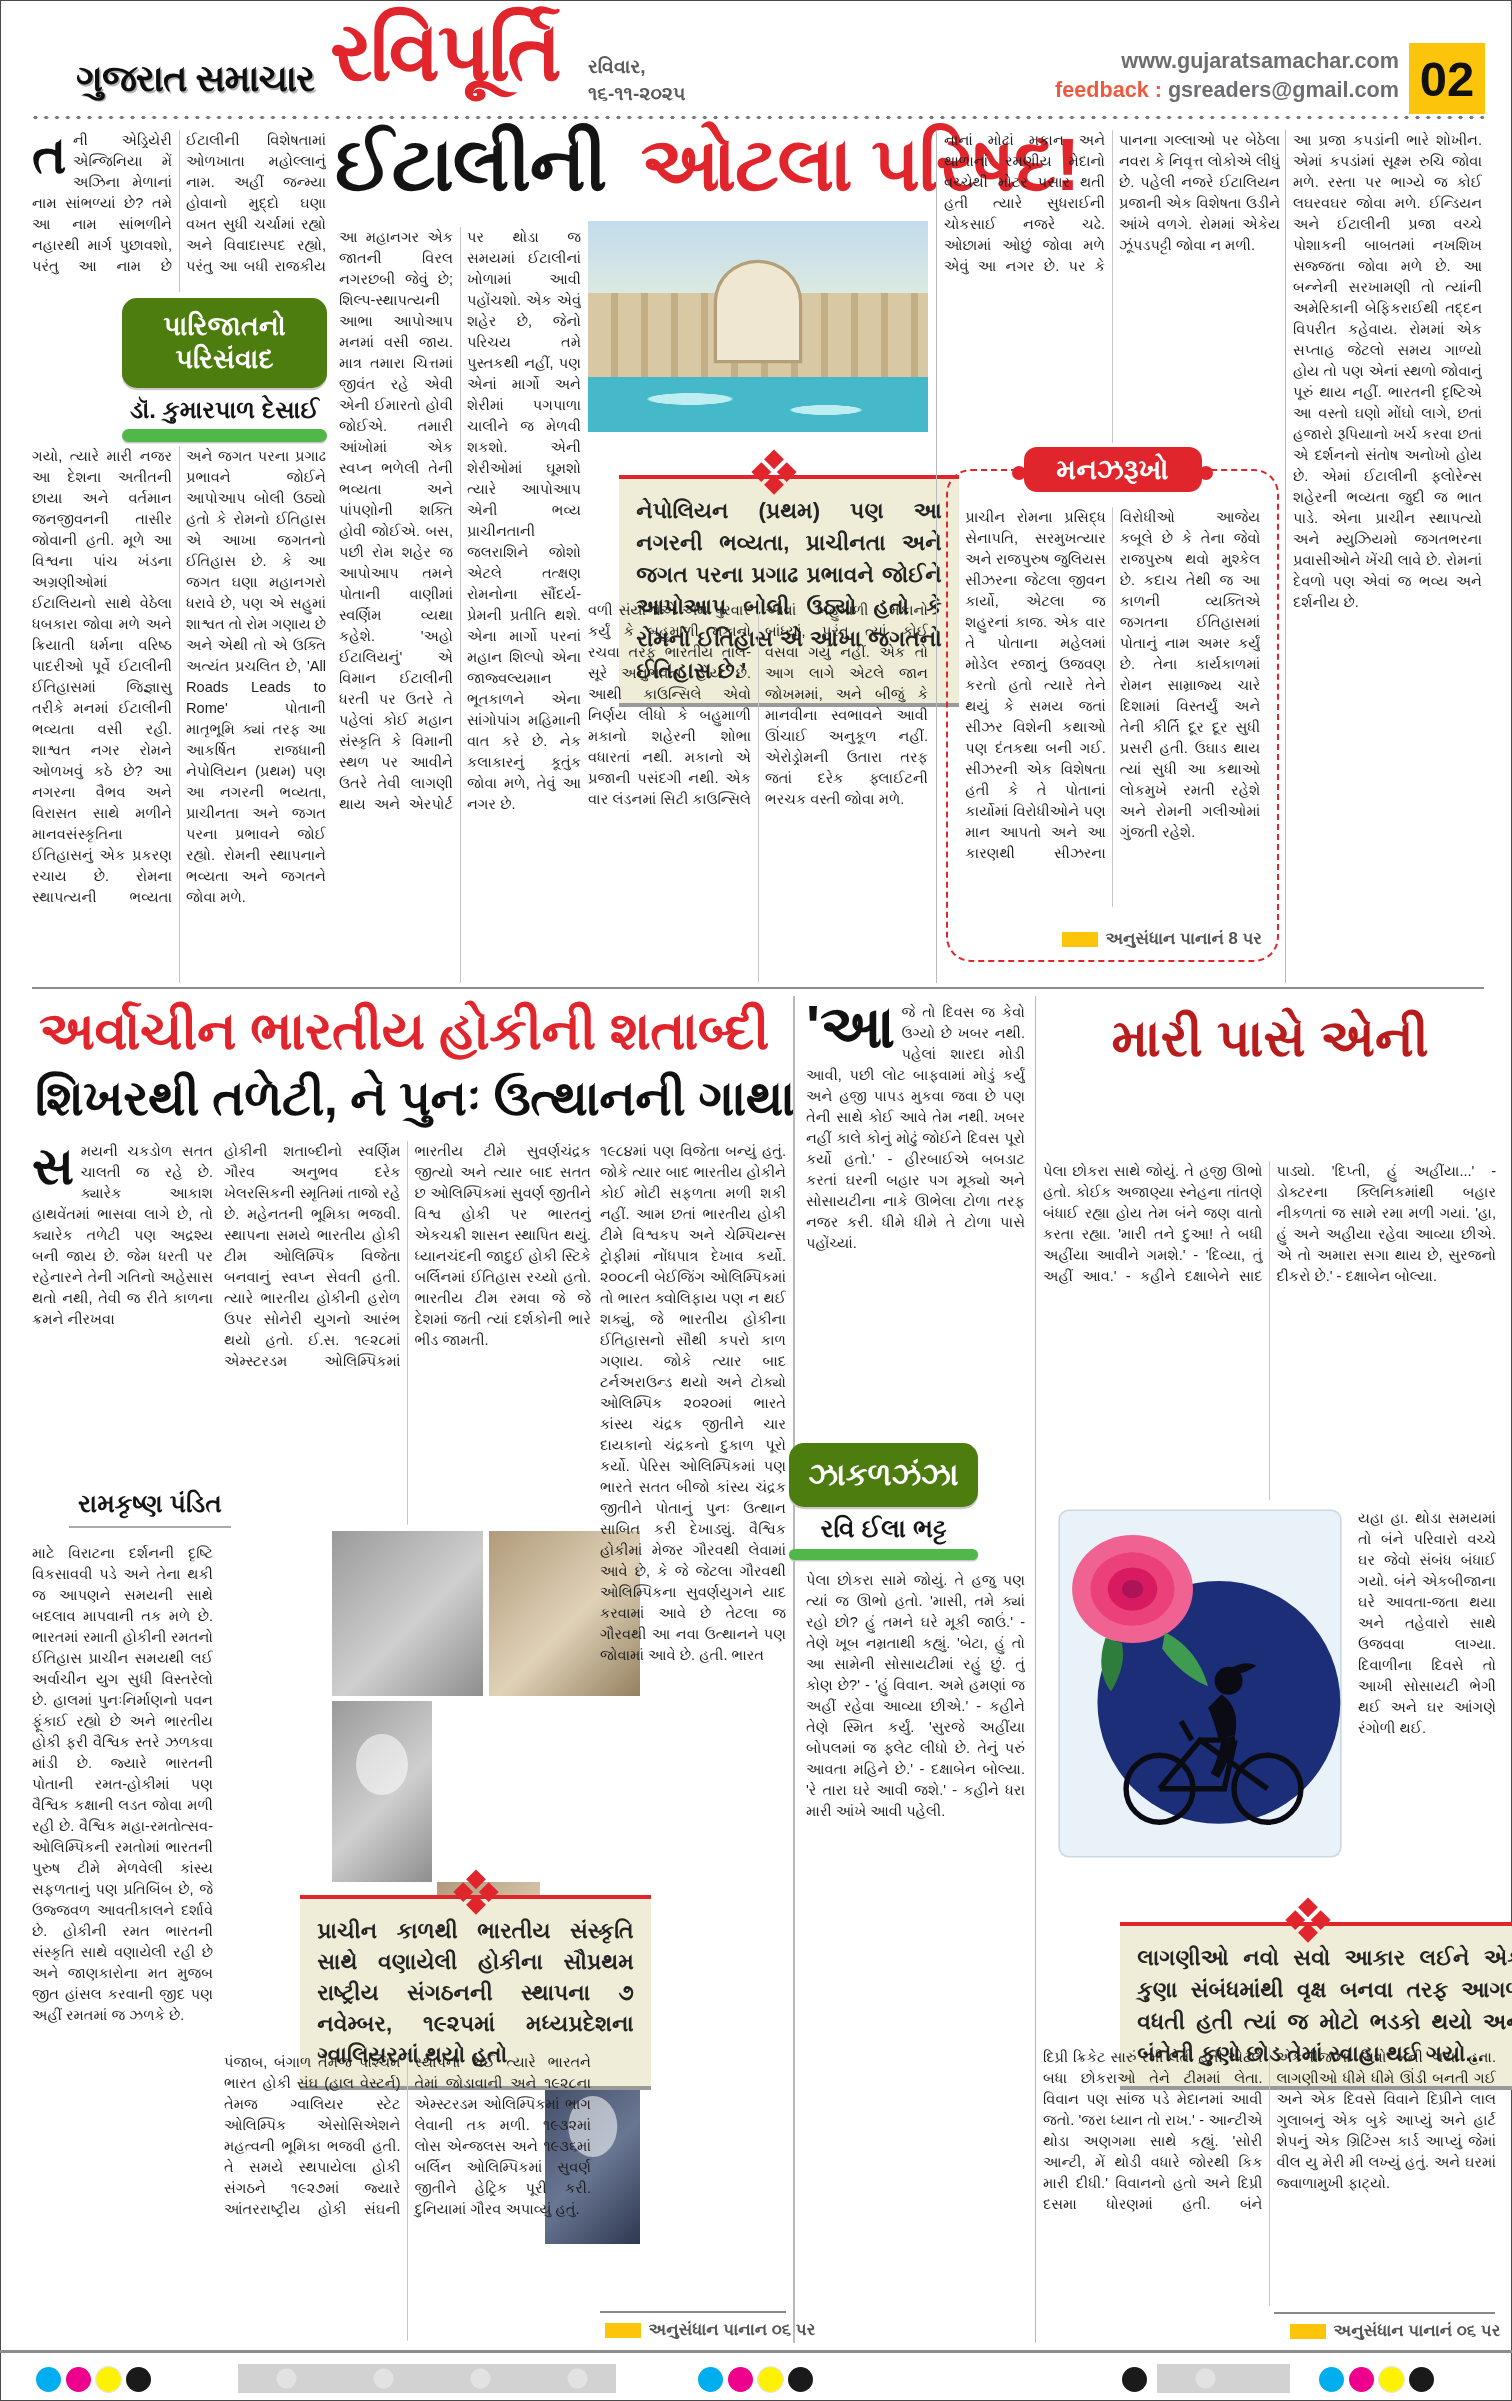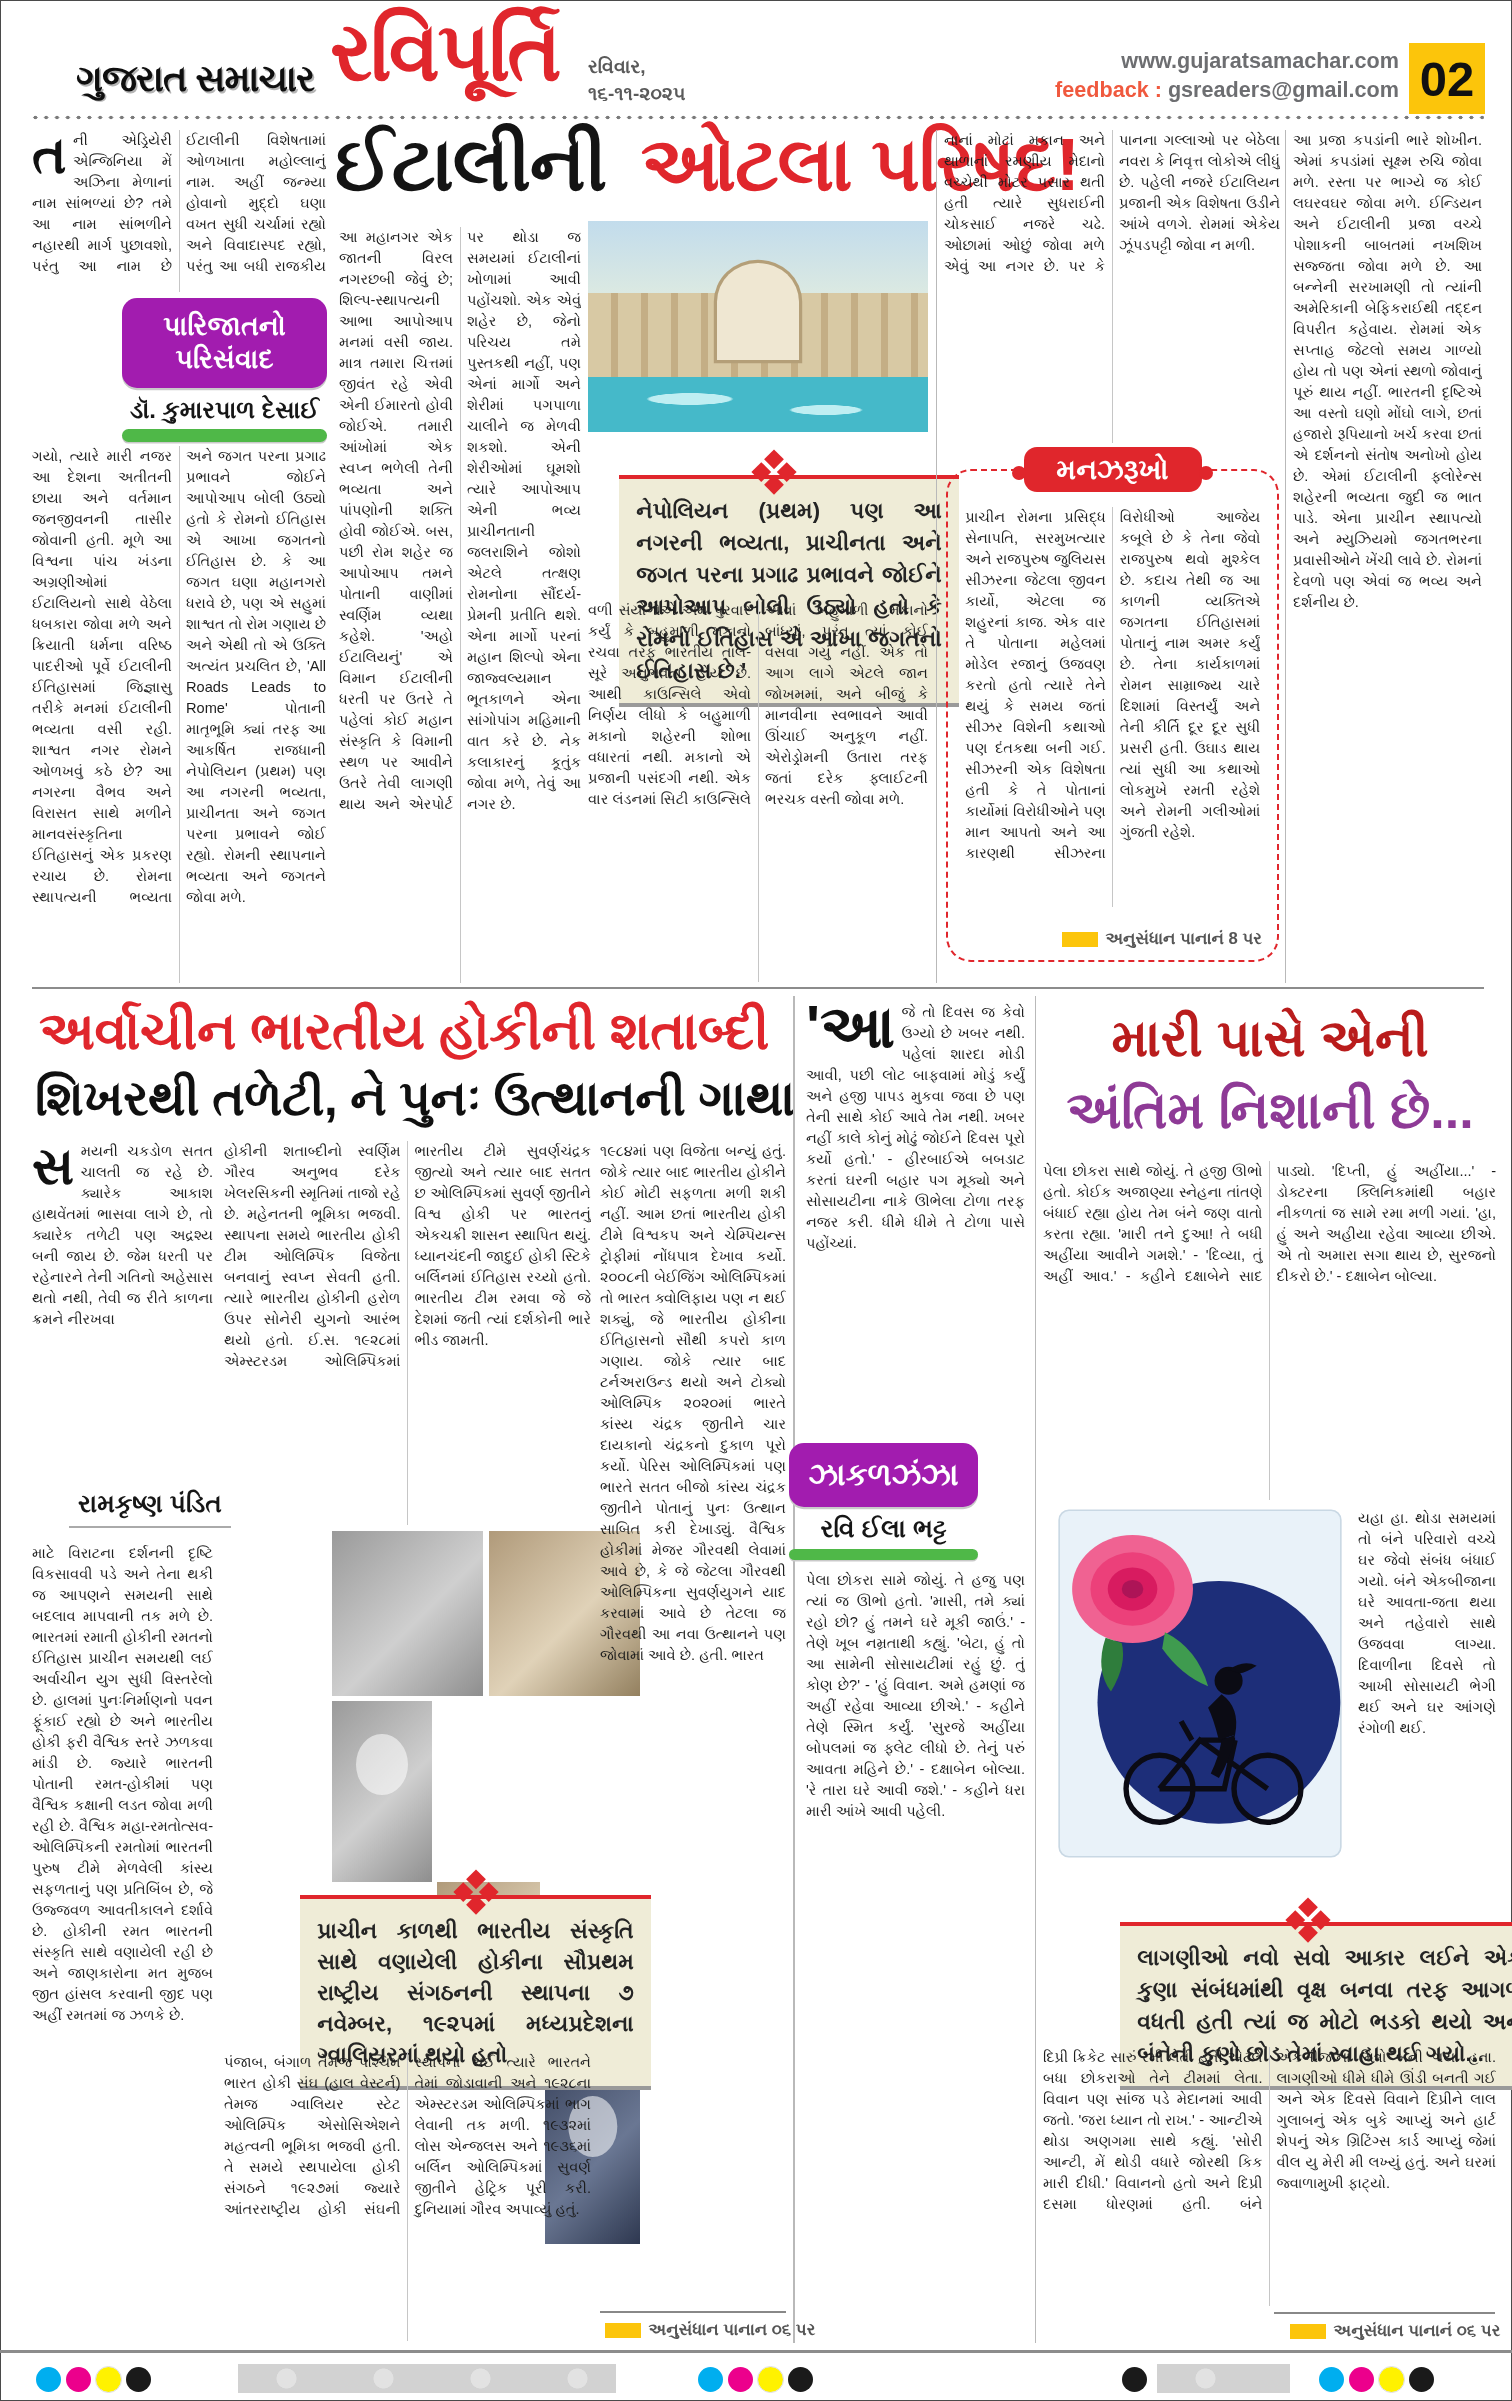--- a/index.html
+++ b/index.html
@@ -24,21 +24,21 @@
   .vr{background:#b9b9b9;width:1.1px;}
   .hr{background:#8c8c8c;}
   
   .hl1{font-size:75px;font-weight:800;letter-spacing:-1.1px;white-space:nowrap;text-align:center;}
   .hl1 .blk{color:#141414;} .hl1 .red{color:#e0262c;margin-left:15px;}
   .hl2red{font-size:53px;font-weight:800;color:#e0262c;letter-spacing:-0.5px;white-space:nowrap;}
   .hl2sub{font-size:49px;font-weight:800;color:#101010;letter-spacing:-0.5px;white-space:nowrap;}
   .hl3{font-size:52px;font-weight:800;text-align:center;line-height:72px;white-space:nowrap;}
   .hl3 .l1{color:#b91c1c;} .hl3 .l2{color:#8e3a96;}
   
-  .redbox{background:#a21caf;border-radius:15px;color:#fff;font-weight:800;text-align:center;
+  .redbox{background:#4d7c0f;border-radius:15px;color:#fff;font-weight:800;text-align:center;
           box-shadow:0 2.2px 0 #c9c9c9;}
   .bylinebox{width:205px;text-align:center;}
   .bylinebox .lbl{font-size:27px;line-height:33px;padding:12px 5.4px;}
   .bylinebox .auth{font-size:24px;font-weight:800;color:#161616;padding:7.6px 0 5.4px 0;}
   .greenbar{background:#4fb848;height:13px;border-radius:7.6px;box-shadow:0 1.6px 0 #c9c9c9;}
   .sportsbox{font-size:35px;line-height:77px;}
   .zakalbox{font-size:31px;line-height:64px;}
   .sideauth{font-size:25px;font-weight:800;color:#161616;text-align:center;padding:6.5px 0 5.4px 0;}
   
   .quotebox{background:#efecd7;border-top:4.9px solid #e0262c;border-bottom:4.9px solid #9a9a9a;
@@ -194,21 +194,20 @@
 
   <div class="abs vr" style="left:793px;top:996px;height:1347px;width:1.6px;"></div>
   <div class="abs vr" style="left:1035px;top:996px;height:1347px;"></div>
 
   <div class="abs bt" style="left:806px;top:1002px;width:219px;height:427px;">
     <span class="drop" style="font-size:59px;">'આ</span><span>જે તો દિવસ જ કેવો ઉગ્યો છે ખબર નથી. પહેલાં શારદા મોડી આવી, પછી લોટ બાફવામાં મોડું કર્યું અને હજી પાપડ મુકવા જવા છે પણ તેની સાથે કોઈ આવે તેમ નથી. ખબર નહીં કાલે કોનું મોઢું જોઈને દિવસ પૂરો કર્યો હતો.' - હીરબાઈએ બબડાટ કરતાં ઘરની બહાર પગ મૂક્યો અને સોસાયટીના નાકે ઊભેલા ટોળા તરફ નજર કરી. ધીમે ધીમે તે ટોળા પાસે પહોંચ્યાં.</span>
   </div>
 
   <div class="abs hl3" style="left:1042px;top:1002px;width:456px;">
     <div class="l1">મારી પાસે એની</div>
-    <div class="l2">અંતિમ નિશાની છે...</div>
   </div>
 
   <div class="abs" style="left:789px;top:1443px;width:189px;text-align:center;">
     <div class="redbox zakalbox">ઝાકળઝંઝા</div>
     <div class="sideauth">રવિ ઈલા ભટ્ટ</div>
     <div class="greenbar" style="height:10.8px;"></div>
   </div>
 
   <div class="abs bt" style="left:806px;top:1570px;width:219px;height:770px;">પેલા છોકરા સામે જોયું. તે હજુ પણ ત્યાં જ ઊભો હતો. 'માસી, તમે ક્યાં રહો છો? હું તમને ઘરે મૂકી જાઉં.' - તેણે ખૂબ નમ્રતાથી કહ્યું. 'બેટા, હું તો આ સામેની સોસાયટીમાં રહું છું. તું કોણ છે?' - 'હું વિવાન. અમે હમણાં જ અહીં રહેવા આવ્યા છીએ.' - કહીને તેણે સ્મિત કર્યું. 'સુરજે અહીંયા બોપલમાં જ ફ્લેટ લીધો છે. તેનું પરું આવતા મહિને છે.' - દક્ષાબેન બોલ્યા. 'રે તારા ઘરે આવી જશે.' - કહીને ધરા મારી આંખે આવી પહેલી.</div>
   <div class="abs bt cols2" style="left:1043px;top:1161px;width:453px;height:339px;">પેલા છોકરા સાથે જોયું. તે હજી ઊભો હતો. કોઈક અજાણ્યા સ્નેહના તાંતણે બંધાઈ રહ્યા હોય તેમ બંને જણ વાતો કરતા રહ્યા. 'મારી તને દુઆ! તે બધી અહીંયા આવીને ગમશે.' - 'દિવ્યા, તું અહીં આવ.' - કહીને દક્ષાબેને સાદ પાડ્યો. 'દિપ્તી, હું અહીંયા...' - ડોક્ટરના ક્લિનિકમાંથી બહાર નીકળતાં જ સામે રમા મળી ગયાં. 'હા, હું અને અહીયા રહેવા આવ્યા છીએ. એ તો અમારા સગા થાય છે, સુરજનો દીકરો છે.' - દક્ષાબેન બોલ્યા.</div>

